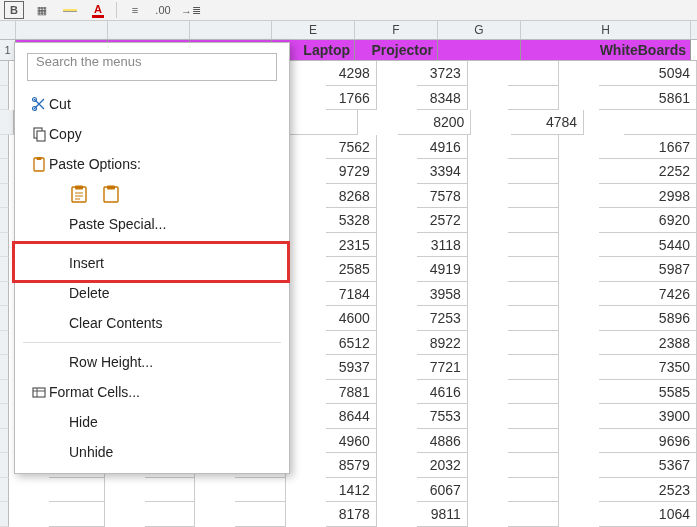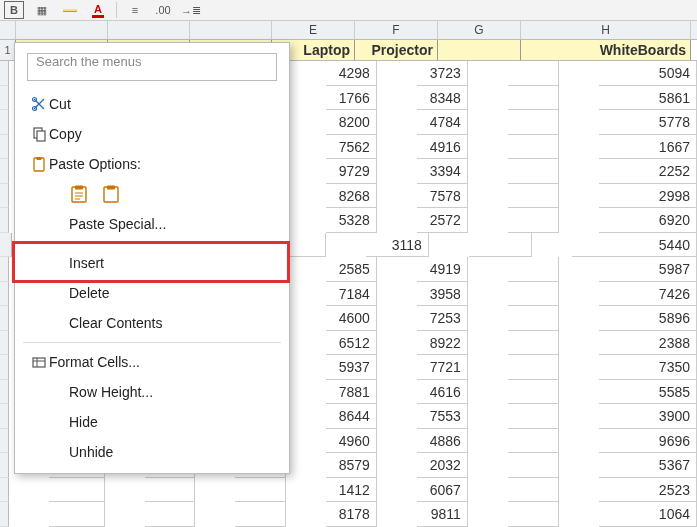--- a/index.html
+++ b/index.html
@@ -50,21 +50,21 @@
   .clF{width:83px;}
   .clG{width:83px;}
   .clH{width:170px;}
 
   
   .hdr-row {
     position:absolute; top:40px; left:0; right:0; height:21px;
     display:flex; font-weight:bold; font-size:14px;
     border-bottom:1px solid #bbb;
   }
-  .hdr-row div { border-right:1px solid #999; padding:0 4px; line-height:20px; background:#fef9c3;}
+  .hdr-row div { border-right:1px solid #999; padding:0 4px; line-height:20px; background:#d946ef;}
   .rhead{width:16px; background:#eef1f3!important; font-weight:normal; font-size:11px; text-align:center; color:#555; border-right:1px solid #bbb;}
   .hA{width:92px;} .hB{width:82px;} .hC{width:82px;}
   .hE{width:83px; text-align:right;} .hF{width:83px; text-align:right;}
   .hG{width:83px;} .hH{width:170px; text-align:right;}
 
   
   .grid {
     position:absolute; top:61px; left:0; right:0;
   }
   .grid-row { display:flex; height:24.5px;gap:40px; }
@@ -183,21 +183,20 @@
       <div class="cell cH">5861</div>
     </div>
     <div class="grid-row">
       <div class="rhead2"></div>
       <div class="cell cA"></div>
       <div class="cell cB"></div>
       <div class="cell cC"></div>
       <div class="cell cE">8200</div>
       <div class="cell cF">4784</div>
       <div class="cell cG"></div>
-      <div class="cell cH">5778</div>
     </div>
     <div class="grid-row">
       <div class="rhead2"></div>
       <div class="cell cA"></div>
       <div class="cell cB"></div>
       <div class="cell cC"></div>
       <div class="cell cE">7562</div>
       <div class="cell cF">4916</div>
       <div class="cell cG"></div>
       <div class="cell cH">1667</div>
@@ -230,20 +229,21 @@
       <div class="cell cE">5328</div>
       <div class="cell cF">2572</div>
       <div class="cell cG"></div>
       <div class="cell cH">6920</div>
     </div>
     <div class="grid-row">
       <div class="rhead2"></div>
       <div class="cell cA"></div>
       <div class="cell cB"></div>
       <div class="cell cC"></div>
+      <div class="cell cE">2315</div>
       <div class="cell cF">3118</div>
       <div class="cell cG"></div>
       <div class="cell cH">5440</div>
     </div>
     <div class="grid-row">
       <div class="rhead2"></div>
       <div class="cell cA"></div>
       <div class="cell cB"></div>
       <div class="cell cC"></div>
       <div class="cell cE">2585</div>
@@ -428,35 +428,35 @@
   <div class="ctx-item indent2">
     <span>Delete</span>
   </div>
 
   <div class="ctx-item indent2">
     <span>Clear Contents</span>
   </div>
 
   <div class="sep-line"></div>
 
+  <div class="ctx-item indent2">
+    <span>Row Height...</span>
+  </div>
+
   <div class="ctx-item">
     <span class="icon-slot">
       <svg width="16" height="16" viewBox="0 0 16 16">
           <rect x="2" y="4" width="12" height="9" fill="none" stroke="#555" stroke-width="1.2"></rect>
           <path d="M2 7h12M6 4v9" stroke="#555" stroke-width="1"></path>
         </svg>
     </span>
     <span>Format Cells...</span>
   </div>
 
   <div class="ctx-item indent2">
-    <span>Row Height...</span>
-  </div>
-
-  <div class="ctx-item indent2">
     <span>Hide</span>
   </div>
 
   <div class="ctx-item indent2">
     <span>Unhide</span>
   </div>
 </div>
 
 <div class="highlight-box" style="left: 12px; top: 241px; width: 278px; height: 42px;"></div>
 

